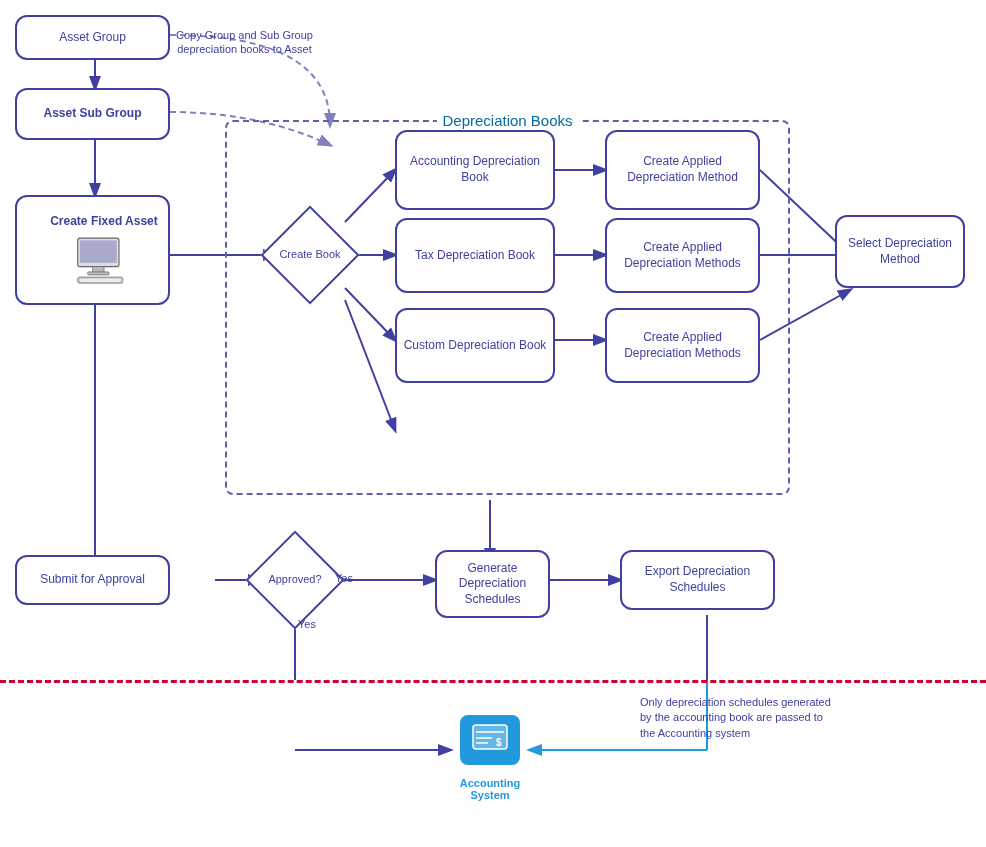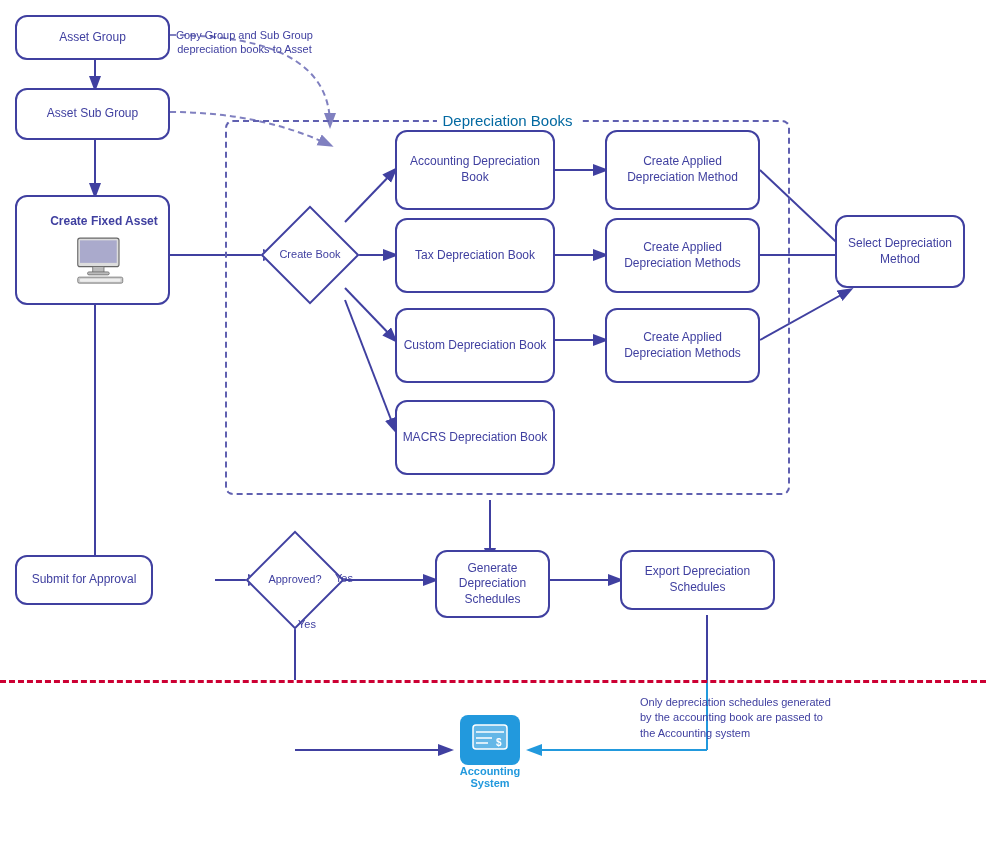--- a/index.html
+++ b/index.html
@@ -94,21 +94,21 @@
       display: flex;
       align-items: center;
       justify-content: center;
       color: #fff;
       font-size: 20px;
     }
     .accounting-icon-label {
       color: #2299dd;
       font-size: 11px;
       text-align: center;
-      margin-top: 0;
+      margin-top: 12px;
       font-weight: bold;
     }
   </style>
 </head>
 <body>
 
 <div class="diagram-container">
   <svg class="arrows-svg">
     <defs>
       <marker id="arrowBlue" markerWidth="8" markerHeight="8" refX="6" refY="3" orient="auto">
@@ -173,21 +173,21 @@
     <line x1="707" y1="750" x2="560" y2="750" stroke="#2299dd" stroke-width="2"></line>
     <line x1="707" y1="680" x2="707" y2="750" stroke="#2299dd" stroke-width="2"></line>
   </svg>
 
   <div style="position:absolute; top:680px; left:0; right:0; border-top:3px dashed #cc0033;"></div>
 
   <div class="node" style="left:15px; top:15px; width:155px; height:45px;">
     <span>Asset Group</span>
   </div>
 
-  <div class="node" style="left:15px; top:88px; width:155px; height:52px;">
+  <div class="node" style="left:15px; top:88px; width:155px; height:52px;font-weight:bold;">
     <span>Asset Sub Group</span>
   </div>
 
   <div style="position:absolute; left:172px; top:28px; width:145px; font-size:11px; color:#4040a0; line-height:1.3; text-align:center;">
     <span>Copy Group and Sub Group depreciation books to Asset</span>
   </div>
 
   <div class="node" style="left:15px; top:195px; width:155px; height:110px; flex-direction:column;padding-left:27px;">
     <span style="font-weight:bold; font-size:12px; margin-bottom:6px;">Create Fixed Asset</span>
 
@@ -222,41 +222,38 @@
   </div>
 
   <div class="node" style="left:395px; top:218px; width:160px; height:75px;">
     <span>Tax Depreciation Book</span>
   </div>
 
   <div class="node" style="left:395px; top:308px; width:160px; height:75px;justify-content:center;">
     <span>Custom Depreciation Book</span>
   </div>
 
-  <div class="node" style="left:395px; top:400px; width:160px; height:75px;">
-    <span>MACRS Depreciation Book</span>
-  </div>
 
   <div class="node" style="left:605px; top:130px; width:155px; height:80px;">
     <span>Create Applied Depreciation Method</span>
   </div>
 
   <div class="node" style="left:605px; top:218px; width:155px; height:75px;">
     <span>Create Applied Depreciation Methods</span>
   </div>
 
   <div class="node" style="left:605px; top:308px; width:155px; height:75px;">
     <span>Create Applied Depreciation Methods</span>
   </div>
 
   <div class="node" style="left:835px; top:215px; width:130px; height:73px;">
     <span>Select Depreciation Method</span>
   </div>
 
-  <div class="node" style="left:15px; top:555px; width:138px; height:50px;">
+  <div class="node" style="left:15px; top:555px; width:155px; height:50px;">
     <span>Submit for Approval</span>
   </div>
 
   <div class="diamond-wrap" style="left:260px; top:545px; width:70px; height:70px;">
     <div class="diamond"></div>
     <div class="diamond-label">
       <span>Approved?</span>
     </div>
   </div>
 

